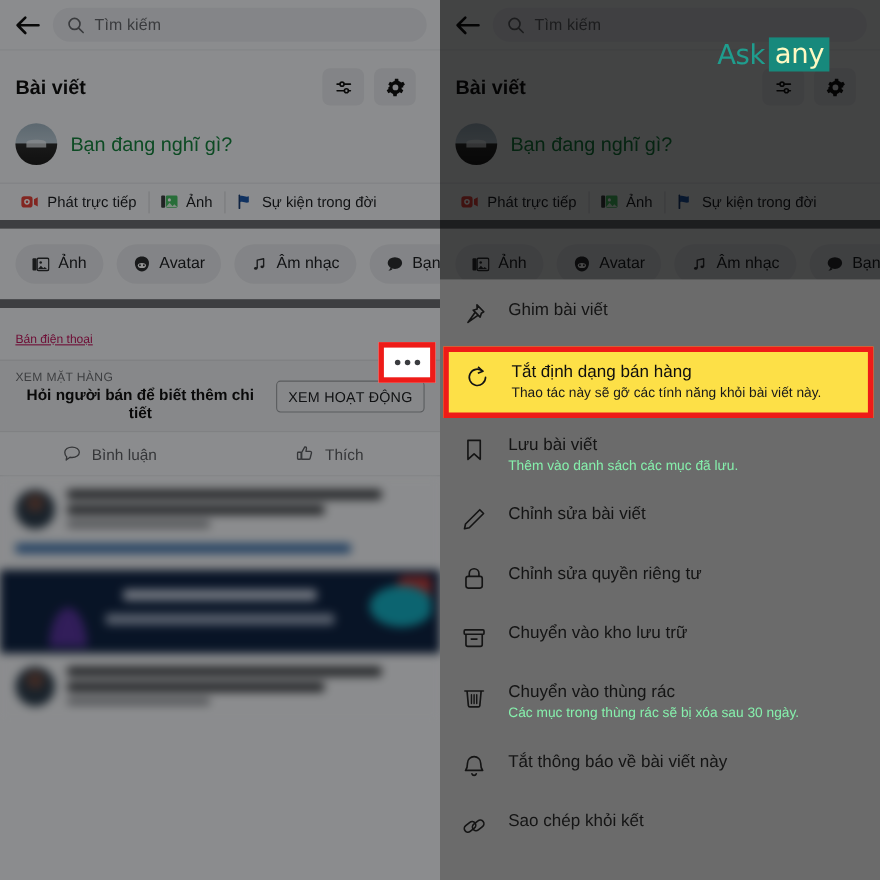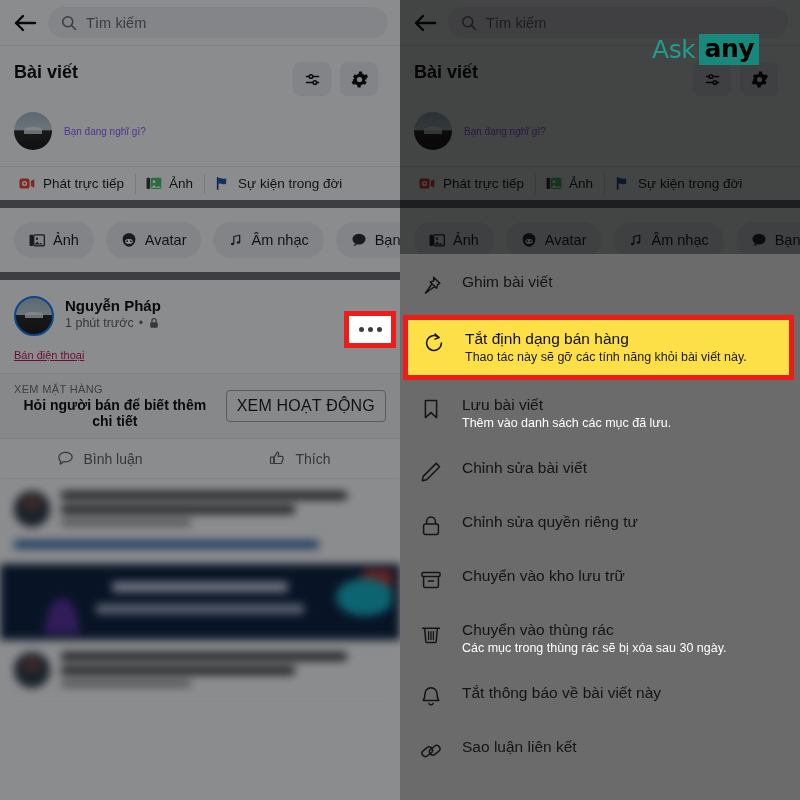--- a/index.html
+++ b/index.html
@@ -45,21 +45,21 @@
     background: #e4e6eb; border-radius: 16px;
     display: flex; align-items: center; gap: 9px;
     padding: 0 13px;
   }
   .search-field .ph {
     font-size: 14.5px; color: #65676b; letter-spacing: .1px;
   }
 
   
   .sec-head {
-    display: flex; align-items: flex-start;
+    display: flex; align-items: center;
     padding: 16px 22px 12px 14px;
     background: #f0f2f5;
   }
   .sec-title {
     font-size: 18px; font-weight: bold; color: #111;
     flex: 1 1 auto;
   }
   .icon-btn {
     width: 38px; height: 34px;
     background: #e2e4e8; border-radius: 7px;
@@ -76,21 +76,21 @@
   .avatar {
     width: 38px; height: 38px; border-radius: 50%;
     background: linear-gradient(#9fb3c0 0%, #b9c9d4 48%, #2c2c2c 49%, #1d1d1d 100%);
     flex: 0 0 auto; overflow: hidden; position: relative;
   }
   .avatar::after {
     content:""; position:absolute; left:26%; top:40%;
     width:48%; height:18%; border-radius:40% 40% 0 0;
     background:#e8eef2; opacity:.75;
   }
-  .composer .ph { font-size: 10px; color: #8b5cf6; }
+  .composer .ph { font-size: 18px; color: #15803d; }
 
   
   .quick-row {
     display: flex; align-items: center;
     background: #f0f2f5;
     border-top: 1px solid #dcdfe3;
     height: 34px;
     padding: 0 8px;
     overflow: hidden;
   }
@@ -152,21 +152,21 @@
     display: flex; align-items: center;
     padding: 9px 14px; gap: 10px;
   }
   .mp-left { flex: 1 1 auto; }
   .mp-kicker {
     font-size: 11px; color: #6a6c70; letter-spacing: .35px; text-transform: uppercase;
   }
   .mp-title { font-size: 14px; font-weight: bold; color: #111; margin-top: 2px; text-align: center; }
   .mp-btn {
     border: 1px solid #9a9da1; border-radius: 4px;
-    padding: 6px 10px; font-size: 16px; color: #1c1e21;
+    padding: 6px 10px; font-size: 13px; color: #1c1e21;
     white-space: nowrap; letter-spacing: .2px;
   }
   .post-actions {
     display: flex; background: #f0f2f5;
     border-bottom: 1px solid #d9dbdf;
   }
   .post-action {
     flex: 1 1 0; display: flex; align-items: center; justify-content: center;
     gap: 9px; padding: 11px 0; font-size: 14px; color: #5c5e62;
   }
@@ -221,21 +221,21 @@
     gap: 18px; padding: 13px 16px 13px 18px;
     min-height: 54px;
   }
   .menu-item .mi-icon {
     flex: 0 0 26px; width: 26px; height: 26px;
     display: flex; align-items: center; justify-content: center;
     margin-top: 1px;
   }
   .mi-text { flex: 1 1 auto; }
   .mi-label { font-size: 15.5px; color: #141414; line-height: 1.25; }
-  .mi-desc  { font-size: 12.5px; color: #ffffff; margin-top: 2px; line-height: 1.25; }
+  .mi-desc  { font-size: 12.5px; color: #86efac; margin-top: 2px; line-height: 1.25; }
 
   .menu-item.highlighted {
     background: #fde047;
     border: 5px solid #ee1b18;
     padding: 9px 16px 9px 13px;
     margin: 2px 6px 2px 3px;
   }
   .menu-item.highlighted .mi-label { color: #0f0f0f; }
   .menu-item.highlighted .mi-desc  { color: #1a1a1a; }
 
@@ -243,24 +243,23 @@
   .watermark {
     position: absolute; top: 34px; left: 252px;
     display: flex; align-items: center; gap: 4px;
     z-index: 9; pointer-events: none;
   }
   .wm-ask {
     font-size: 25px; color: #1f9d8e; letter-spacing: -.4px;
     font-family: "DejaVu Sans", sans-serif;
   }
   .wm-any {
-    font-size: 25px; color: #000000; background: #17897c;
+    font-size: 25px; color: #fef9c3; background: #17897c;
     padding: 0 5px 2px 5px; letter-spacing: -.4px;
     font-family: "DejaVu Sans", sans-serif;
-    font-weight: bold;
   }
 
   
   .dots-highlight {
     position: absolute; left: 344px; top: 311px;
     width: 52px; height: 37px;
     background: #ffffff;
     border: 5px solid #ee1b18;
     display: flex; align-items: center; justify-content: center;
     gap: 4px; z-index: 8;
@@ -398,36 +397,20 @@
             <path d="M4.6 12.6c-.5 1.6-1.4 2.6-2.3 3.1 1.6.1 3.2-.6 4.3-1.6z" fill="#2b2d30"></path>
           </svg>
         </span>
         <span>Bạn có l</span>
       </div>
     </div>
 
     <div class="divider-bar"></div>
 
     <div class="post">
-      <div class="post-head">
-        <div class="post-avatar"></div>
-        <div class="post-meta">
-          <div class="post-author">Nguyễn Pháp</div>
-          <div class="post-sub">
-            <span>1 phút trước</span>
-            <span>•</span>
-            <span>
-              <svg viewBox="0 0 14 14" width="12" height="12">
-                <rect x="2.6" y="6" width="8.8" height="6.6" rx="1.3" fill="#606266"></rect>
-                <path d="M4.6 6V4.4a2.4 2.4 0 014.8 0V6" fill="none" stroke="#606266" stroke-width="1.5"></path>
-              </svg>
-            </span>
-          </div>
-        </div>
-      </div>
       <div class="post-body">Bán điện thoại</div>
 
       <div class="mp-box">
         <div class="mp-left">
           <div class="mp-kicker">XEM MẶT HÀNG</div>
           <div class="mp-title">Hỏi người bán để biết thêm chi tiết</div>
         </div>
         <div class="mp-btn">XEM HOẠT ĐỘNG</div>
       </div>
 
@@ -717,21 +700,21 @@
       </div>
 
       <div class="menu-item">
         <span class="mi-icon">
           <svg viewBox="0 0 24 24" width="24" height="24">
             <rect x="2.6" y="9.4" width="11.4" height="6.6" rx="3.3" transform="rotate(-38 8.3 12.7)" fill="none" stroke="#141414" stroke-width="1.5"></rect>
             <rect x="10" y="8" width="11.4" height="6.6" rx="3.3" transform="rotate(-38 15.7 11.3)" fill="none" stroke="#141414" stroke-width="1.5"></rect>
           </svg>
         </span>
         <div class="mi-text">
-          <div class="mi-label">Sao luận liên kết</div>
+          <div class="mi-label">Sao chép khỏi kết</div>
         </div>
       </div>
 
     </div>
 
     <div class="watermark">
       <span class="wm-ask">Ask</span>
       <span class="wm-any">any</span>
     </div>
   </div>

